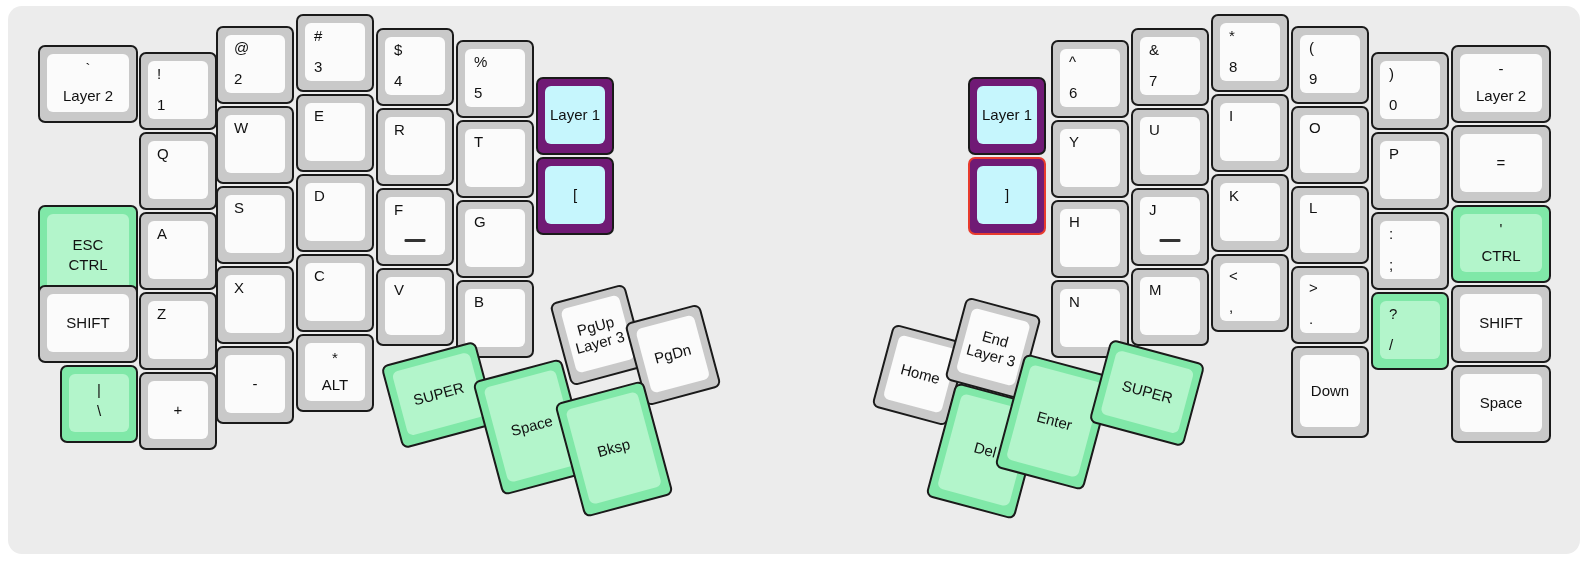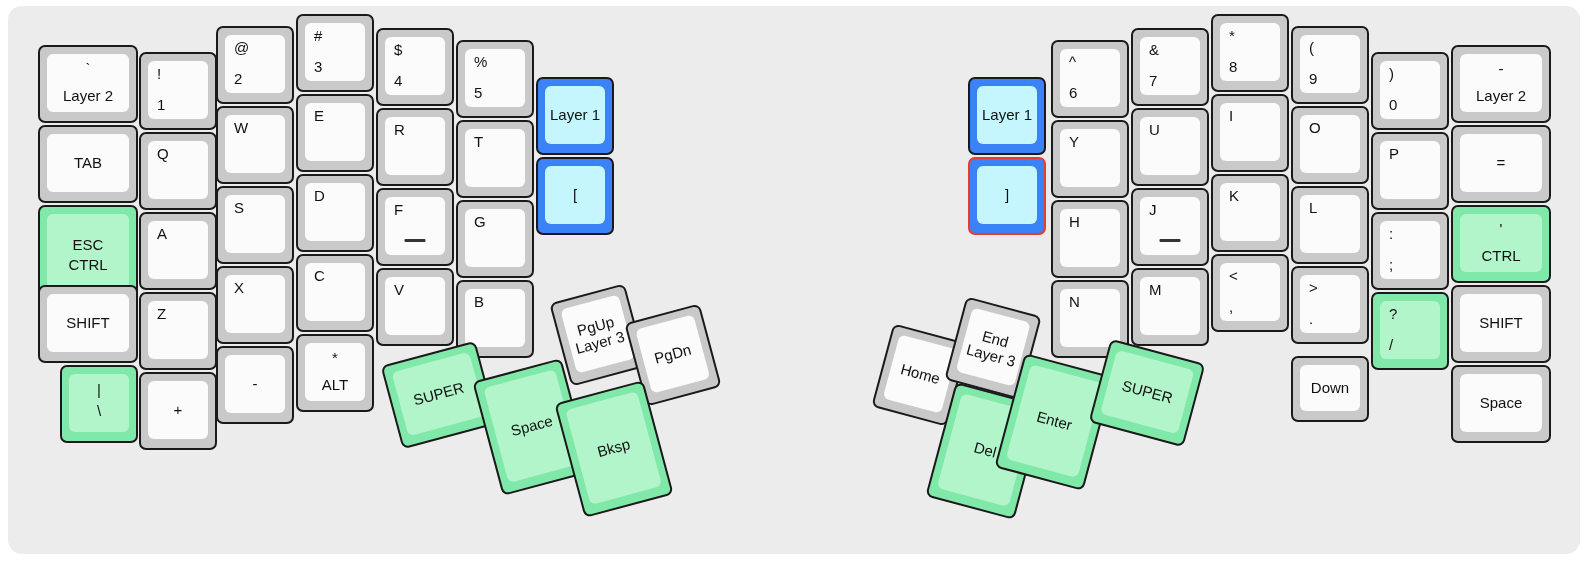--- a/index.html
+++ b/index.html
@@ -14,21 +14,21 @@
   .key{position:absolute;box-sizing:border-box;
        border:2px solid #1a1a1a;border-radius:7px;
        background:#c9c9c9;}
   .cap{position:absolute;left:7px;top:7px;right:7px;bottom:9px;
        border-radius:6px;background:#fbfbfb;
        display:flex;flex-direction:column;
        align-items:center;justify-content:center;
        overflow:hidden;}
   .key.g{background:#80e8a8;}
   .key.g > .cap{background:#b3f5cb;}
-  .key.b{background:#3b82f6;}
+  .key.b{background:#701a75;}
   .key.b > .cap{background:#c6f6fd;}
   .key.sel{border-color:#e83b2e;}
 
   
   .lbl{color:#111;font-size:15px;line-height:1.15;text-align:center;
        white-space:pre;pointer-events:none;}
   
   .cap.tl{align-items:stretch;justify-content:space-between;
           padding:4px 0 6px 9px;}
   .cap.tl .lbl{text-align:left;}
@@ -50,25 +50,20 @@
 
 <div id="stage">
   <div id="panel"></div>
   <div class="kb" id="kb">
       <div class="key" style="left: 38px; top: 45px; width: 100px; height: 78px;">
         <div class="cap tc">
           <div class="lbl top">`</div>
           <div class="lbl main">Layer 2</div>
         </div>
       </div>
-      <div class="key" style="left: 38px; top: 125px; width: 100px; height: 78px;">
-        <div class="cap">
-          <div class="lbl main">TAB</div>
-        </div>
-      </div>
       <div class="key g" style="left: 38px; top: 205px; width: 100px; height: 101px;">
         <div class="cap st">
           <div class="lbl main">ESC</div>
           <div class="lbl sub">CTRL</div>
         </div>
       </div>
       <div class="key" style="left: 38px; top: 285px; width: 100px; height: 78px;">
         <div class="cap">
           <div class="lbl main">SHIFT</div>
         </div>
@@ -301,21 +296,21 @@
         <div class="cap tl">
           <div class="lbl main">L</div>
         </div>
       </div>
       <div class="key" style="left: 1291px; top: 266px; width: 78px; height: 78px;">
         <div class="cap tl">
           <div class="lbl top">&gt;</div>
           <div class="lbl main">.</div>
         </div>
       </div>
-      <div class="key" style="left: 1291px; top: 356px; width: 78px; height: 66px; text-decoration: underline;">
+      <div class="key" style="left: 1291px; top: 346px; width: 78px; height: 92px; text-decoration: underline;">
         <div class="cap">
           <div class="lbl main">Down</div>
         </div>
       </div>
       <div class="key" style="left: 1371px; top: 52px; width: 78px; height: 78px;">
         <div class="cap tl">
           <div class="lbl top">)</div>
           <div class="lbl main">0</div>
         </div>
       </div>

